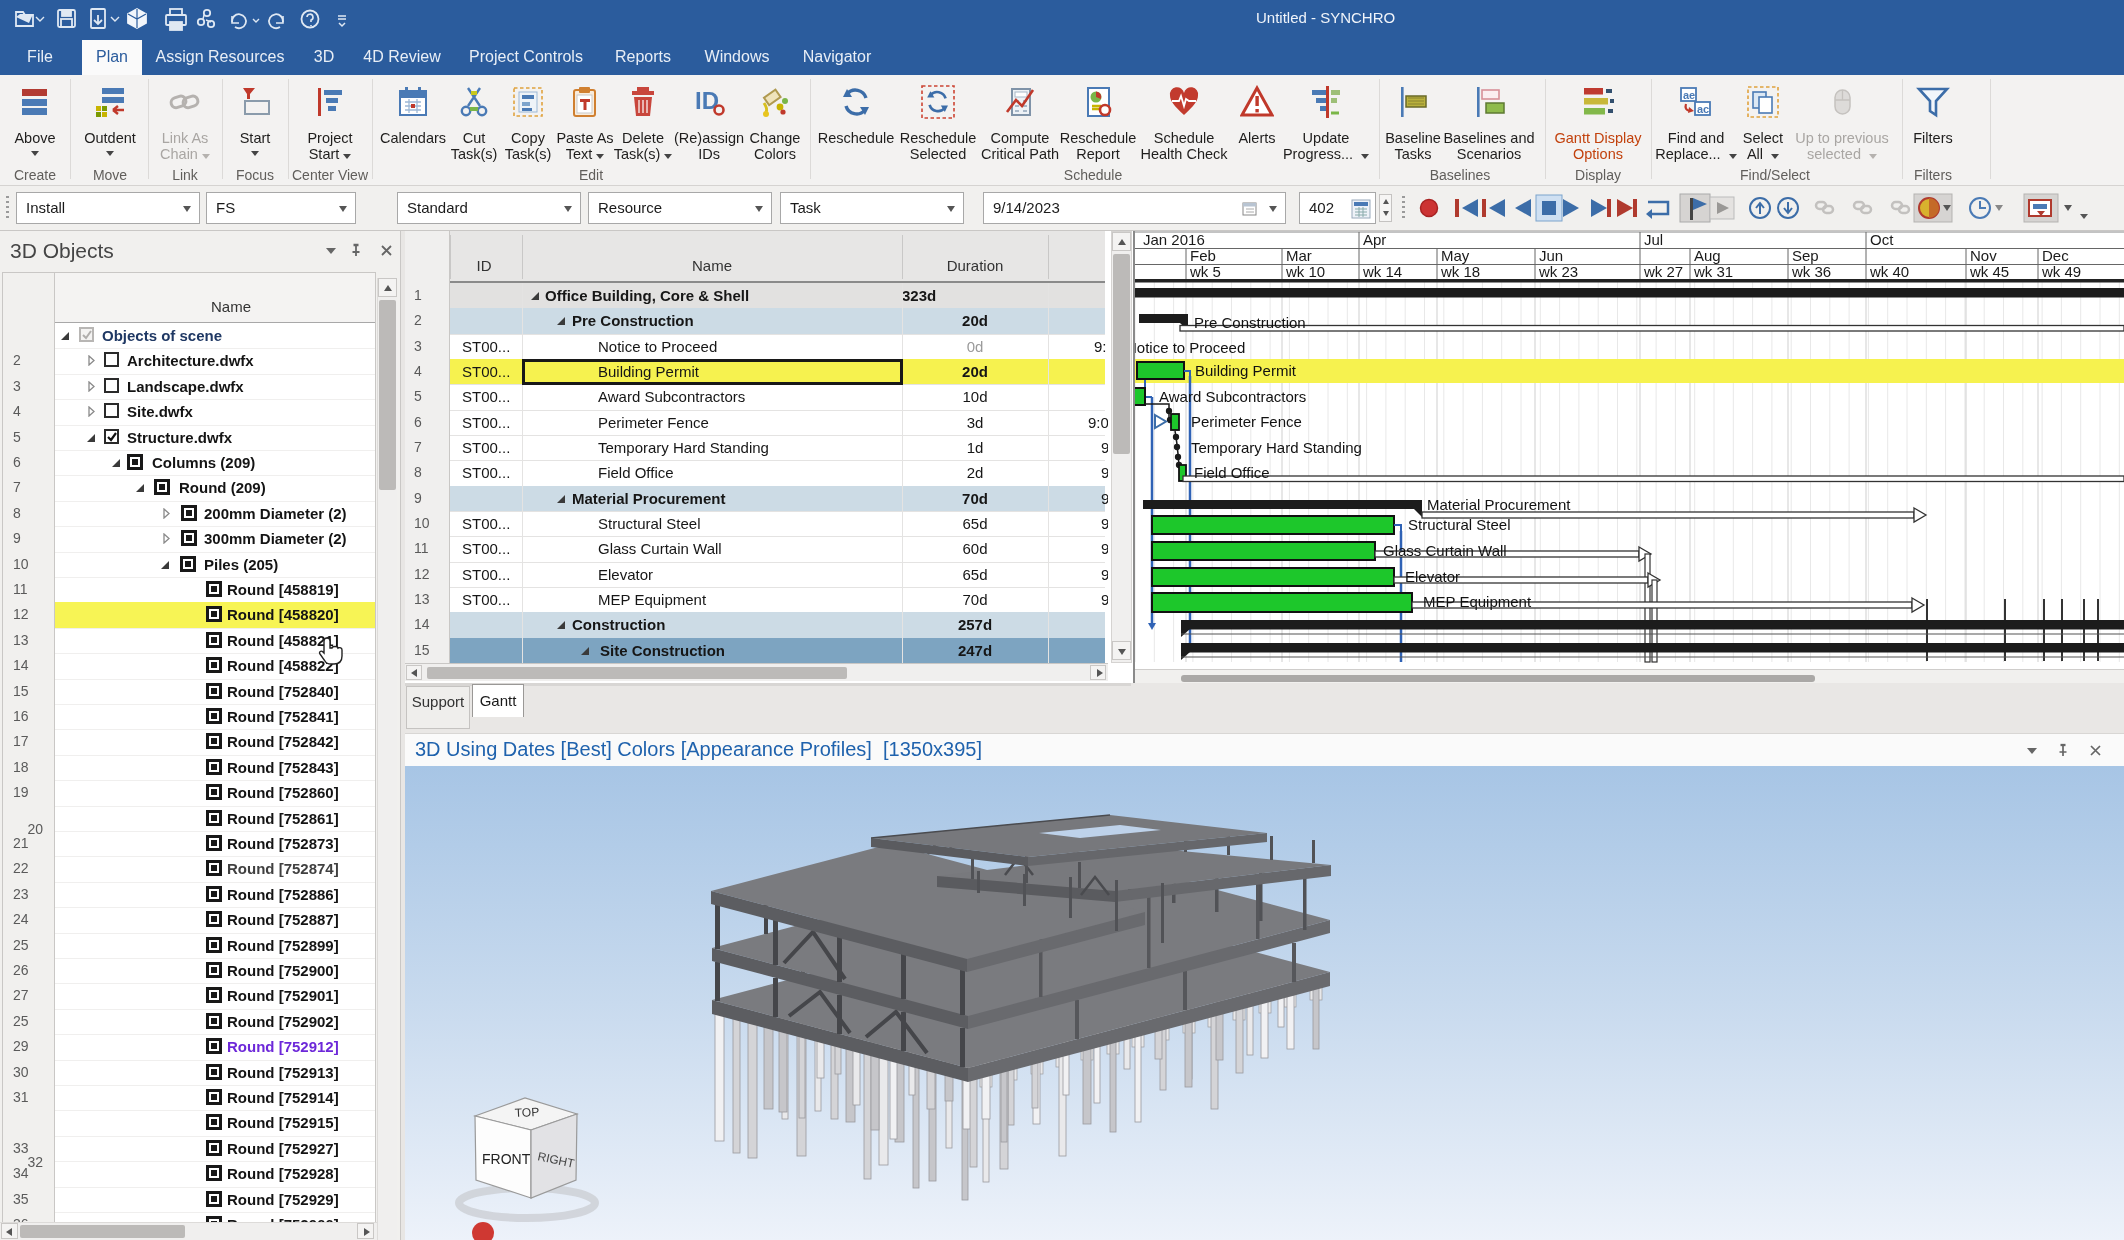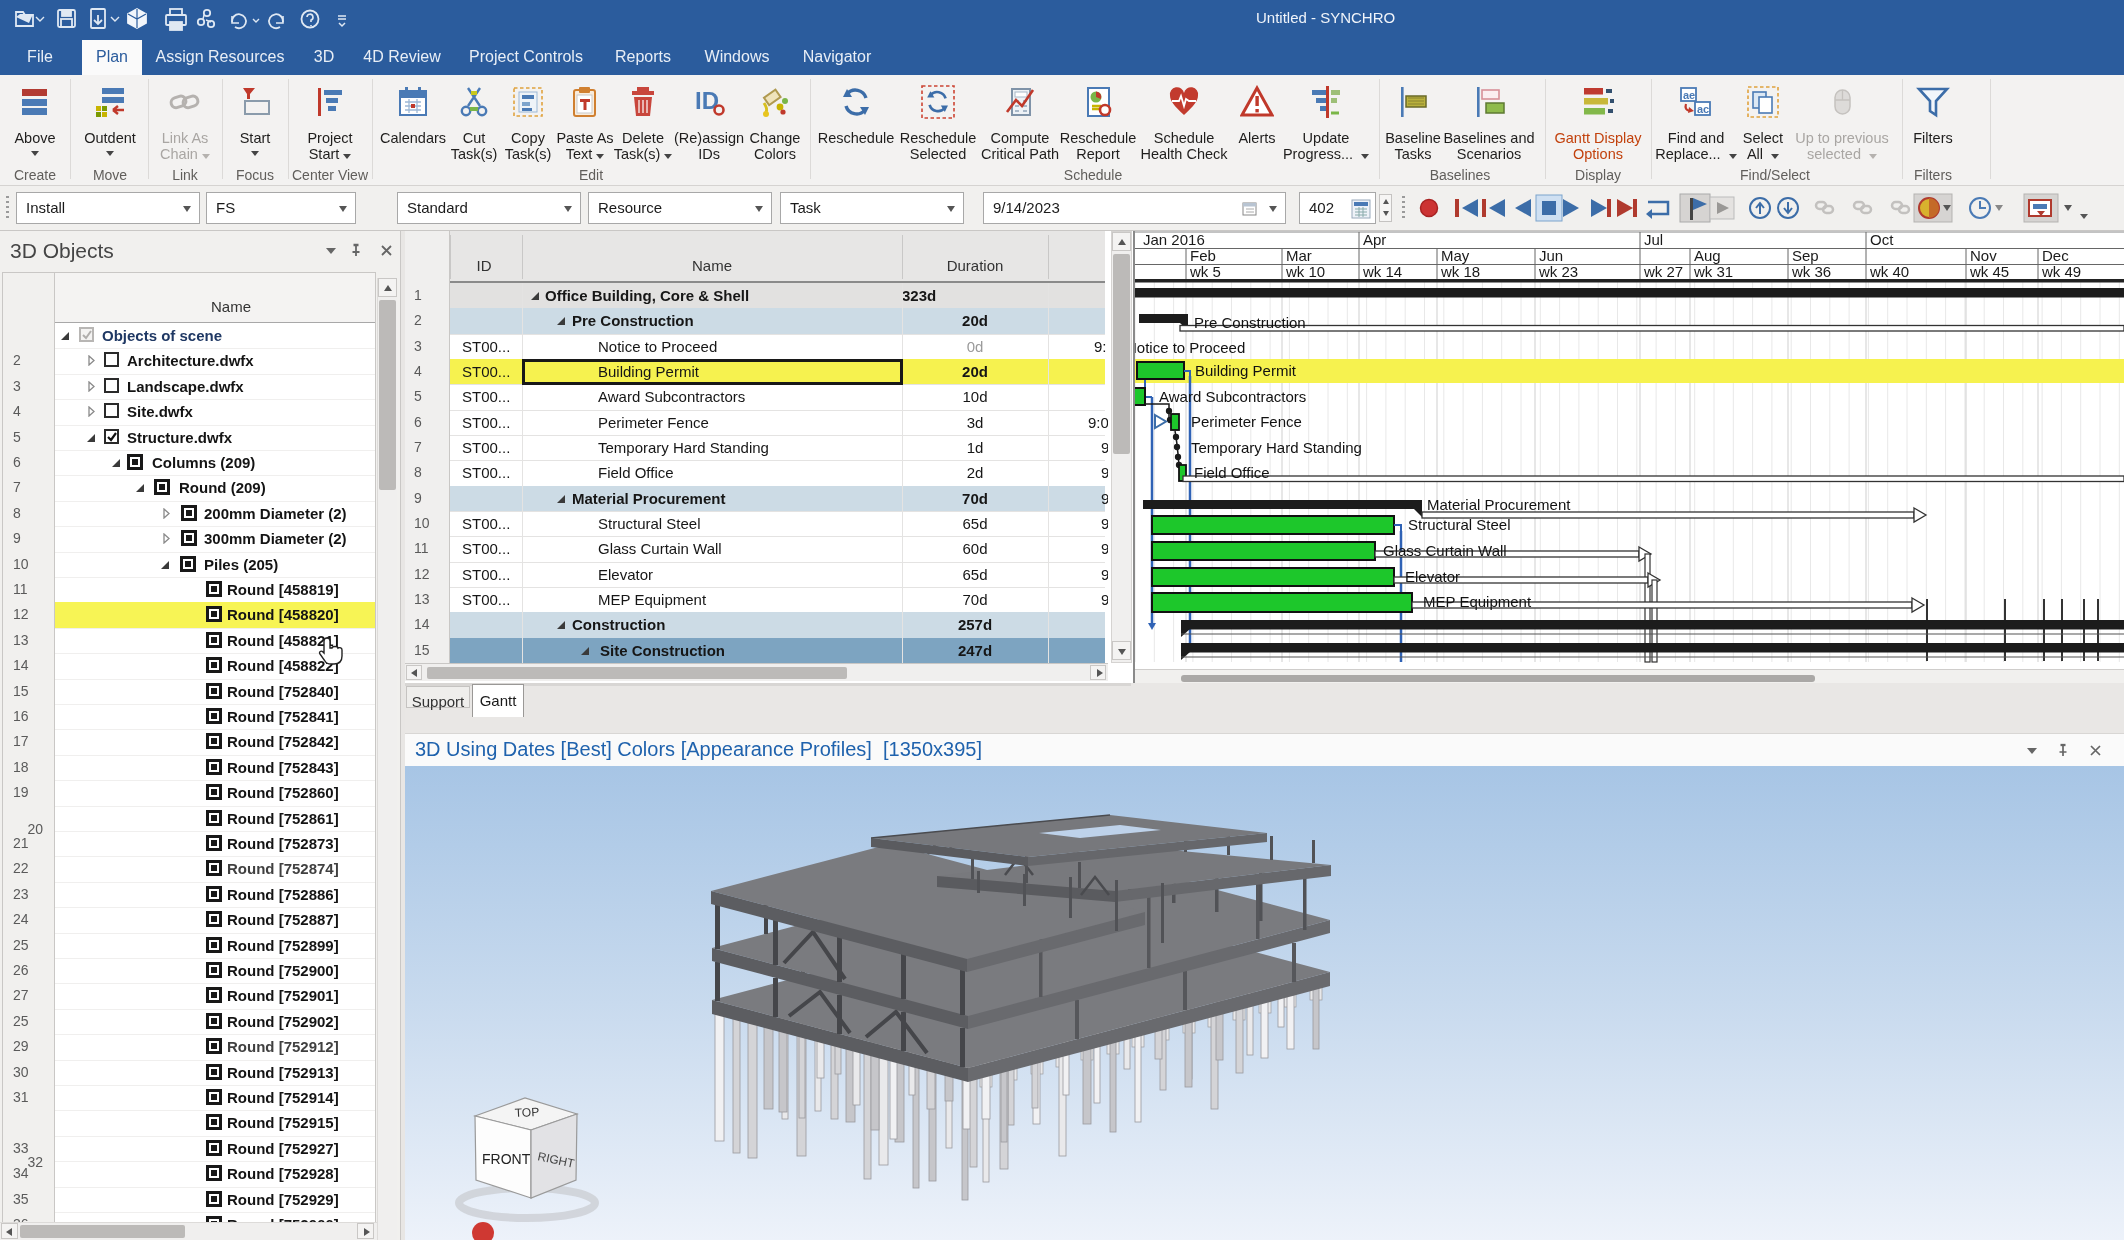--- a/index.html
+++ b/index.html
@@ -578,21 +578,21 @@
 <div class="gutnum" style="left:0;top:739.8px;width:40px;text-align:left;padding-left:10px">25</div>
 <div class="abs" style="left:203px;top:739.8px;width:16px;height:16px;background:#181818"></div>
         <div class="abs" style="left:206px;top:742.8px;width:10px;height:10px;background:#fff"></div>
         <div class="abs" style="left:208px;top:744.8px;width:6px;height:6px;background:#181818"></div>
 <div class="treetxt" style="left:224px;top:739.8px;color:#141414">Round [752902]</div>
 <div class="abs" style="left:52px;top:761.2px;width:320px;height:1px;background:#f0efee"></div>
 <div class="gutnum" style="left:0;top:765.2px;width:40px;text-align:left;padding-left:10px">29</div>
 <div class="abs" style="left:203px;top:765.1999999999999px;width:16px;height:16px;background:#181818"></div>
         <div class="abs" style="left:206px;top:768.1999999999999px;width:10px;height:10px;background:#fff"></div>
         <div class="abs" style="left:208px;top:770.1999999999999px;width:6px;height:6px;background:#181818"></div>
-<div class="treetxt" style="left:224px;top:765.2px;color:#404040">Round [752912]</div>
+<div class="treetxt" style="left:224px;top:765.2px;color:#6d28d9">Round [752912]</div>
 <div class="abs" style="left:52px;top:786.6px;width:320px;height:1px;background:#f0efee"></div>
 <div class="gutnum" style="left:0;top:790.6px;width:40px;text-align:left;padding-left:10px">30</div>
 <div class="abs" style="left:203px;top:790.5999999999999px;width:16px;height:16px;background:#181818"></div>
         <div class="abs" style="left:206px;top:793.5999999999999px;width:10px;height:10px;background:#fff"></div>
         <div class="abs" style="left:208px;top:795.5999999999999px;width:6px;height:6px;background:#181818"></div>
 <div class="treetxt" style="left:224px;top:790.6px;color:#141414">Round [752913]</div>
 <div class="abs" style="left:52px;top:812.0px;width:320px;height:1px;background:#f0efee"></div>
 <div class="gutnum" style="left:0;top:816.0px;width:40px;text-align:left;padding-left:10px">31</div>
 <div class="abs" style="left:203px;top:816.0px;width:16px;height:16px;background:#181818"></div>
         <div class="abs" style="left:206px;top:819.0px;width:10px;height:10px;background:#fff"></div>
@@ -961,21 +961,21 @@
 <text x="248" y="325" fill="#111">Glass Curtain Wall</text>
 <text x="270" y="351" fill="#111">Elevator</text>
 <text x="288" y="376" fill="#111">MEP Equipment</text>
 </svg>
 <div class="abs" style="left:0;top:438px;width:989px;height:17px;background:#f1f0ee;border-top:1px solid #cfcdcb">
 <div class="abs" style="left:46px;top:5px;width:634px;height:7px;background:#aaa8a6;border-radius:3px"></div>
 </div>
 </div>
 <div id="strip" class="abs"></div>
 <div class="abs" style="left:405px;top:683px;width:726px;height:3px;background:#d8d6d4"></div>
-<div class="abs" style="left:406px;top:686px;width:64px;height:22px;background:#efeeec;border:1px solid #c5c3c1;font-size:15px;color:#333;text-align:center;line-height:29px">Support</div>
+<div class="abs" style="left:406px;top:686px;width:64px;height:43px;background:#efeeec;border:1px solid #c5c3c1;font-size:15px;color:#333;text-align:center;line-height:29px">Support</div>
 <div class="abs" style="left:472px;top:684px;width:52px;height:33px;background:#fff;border:1px solid #9a9896;border-bottom:none;font-size:15px;color:#1a1a1a;text-align:center;line-height:31px">Gantt</div>
 <div id="hdr3d" class="abs">
 <div class="abs" style="left:10px;top:4px;font-size:20px;color:#1f62ad">3D Using Dates [Best] Colors [Appearance Profiles]&nbsp;&nbsp;[1350x395]</div>
 <svg class="abs" style="left:1620px;top:9px" width="80" height="16" viewBox="0 0 80 16">
         <polygon points="2,5 12,5 7,11" fill="#666"></polygon>
         <g stroke="#666" stroke-width="1.7" fill="none">
           <path d="M38 2 v7 M34.5 9 h7 M38 9 v4"></path>
           <path d="M35.5 2 h5" stroke-width="2.3"></path>
         </g>
         <path d="M66 3 l9 9 M75 3 l-9 9" stroke="#666" stroke-width="1.7"></path>

